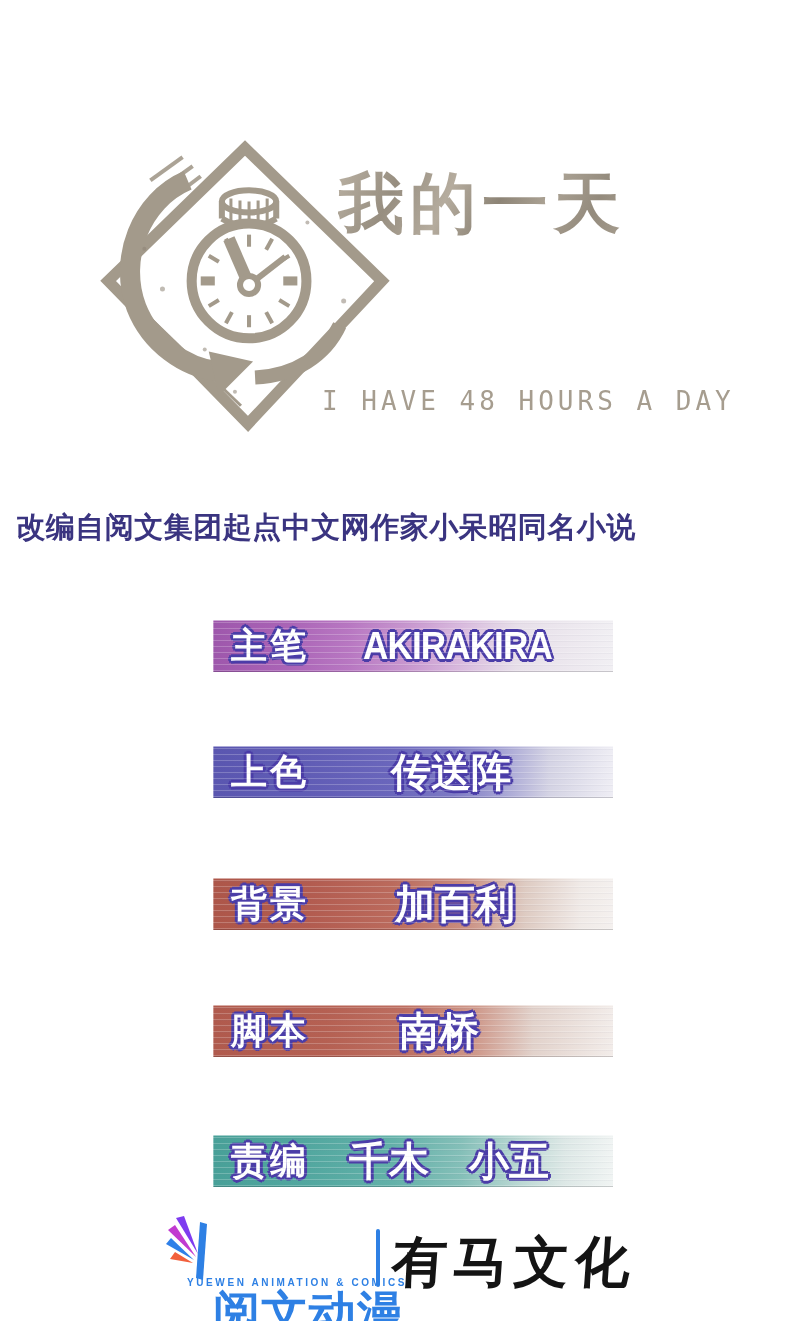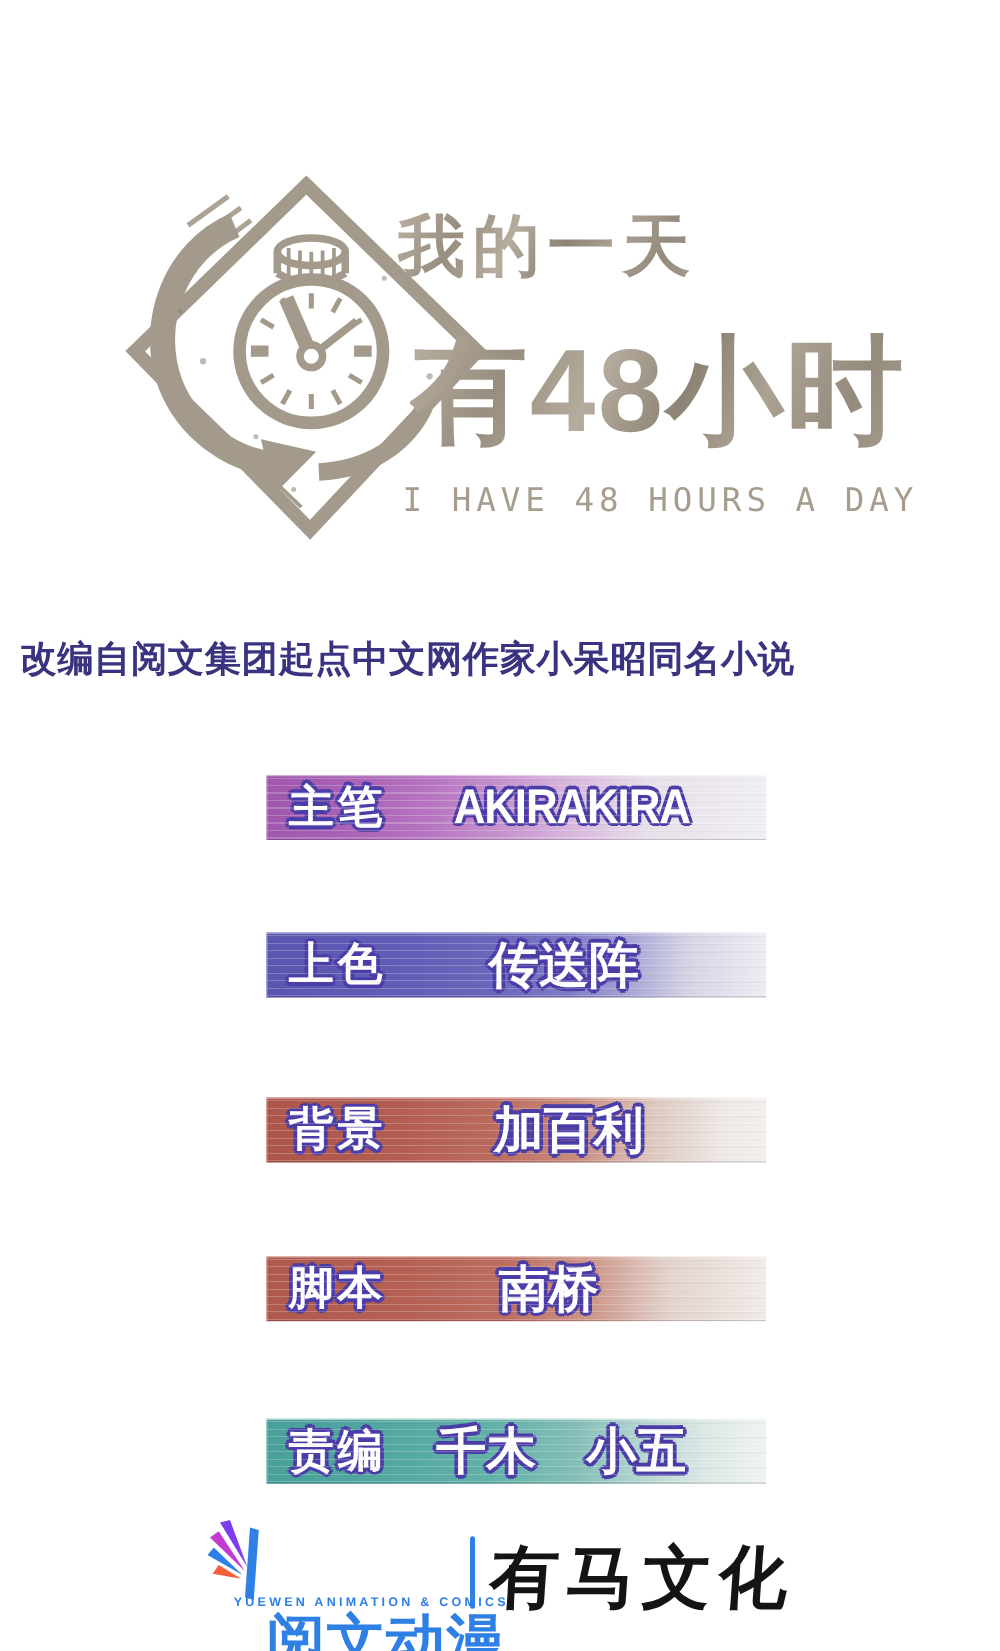--- a/index.html
+++ b/index.html
@@ -7,21 +7,21 @@
     position:relative;width:800px;height:1321px;overflow:hidden;background:#ffffff;
     font-family:"Liberation Sans",sans-serif;
   }
   
   .logo-mark{position:absolute;left:92px;top:138px;width:302px;height:302px;}
   .stone-text{
     background:linear-gradient(115deg,#b9b0a2 0%,#978e80 20%,#b5ac9e 38%,#8d8476 55%,#aba294 70%,#948b7d 86%,#a79e90 100%);
     -webkit-background-clip:text;background-clip:text;color:transparent;
     font-weight:900;line-height:1;white-space:pre;
   }
-  .title-l1{position:absolute;left:318px;top:170px;font-size:54px;letter-spacing:6px;text-align:center;}
+  .title-l1{position:absolute;left:338px;top:170px;font-size:66px;letter-spacing:6px;text-align:center;}
   .title-l2{position:absolute;left:328px;top:266px;font-size:94px;letter-spacing:2px;}
   .title-en{
     position:absolute;left:322px;top:386px;width:378px;text-align:center;
     font-family:"DejaVu Sans Mono",monospace;font-size:26px;letter-spacing:4px;
     color:#a69d8f;white-space:pre;
   }
   
   .intro{
     position:absolute;left:0;top:508px;width:652px;text-align:center;
     font-size:29px;font-weight:700;color:#3a3480;letter-spacing:0.5px;white-space:pre;
@@ -127,21 +127,20 @@
       <circle cx="70" cy="150" r="2.5"></circle>
         <circle cx="112" cy="210" r="2"></circle>
       <circle cx="214" cy="84" r="2"></circle>
         <circle cx="250" cy="162" r="2.5"></circle>
       <circle cx="142" cy="252" r="2"></circle>
         <circle cx="52" cy="110" r="2"></circle>
     </g>
   </svg>
 
   <div class="stone-text title-l1">我的一天</div>
-  <div class="stone-text title-l2">有48小时</div>
   <div class="title-en">I HAVE 48 HOURS A DAY</div>
 
   <div class="intro">改编自阅文集团起点中文网作家小呆昭同名小说</div>
 
   <div class="bar bar-1">
     <span class="role">主笔</span>
     <span class="name">AKIRAKIRA</span>
   </div>
   <div class="bar bar-2">
     <span class="role">上色</span>

